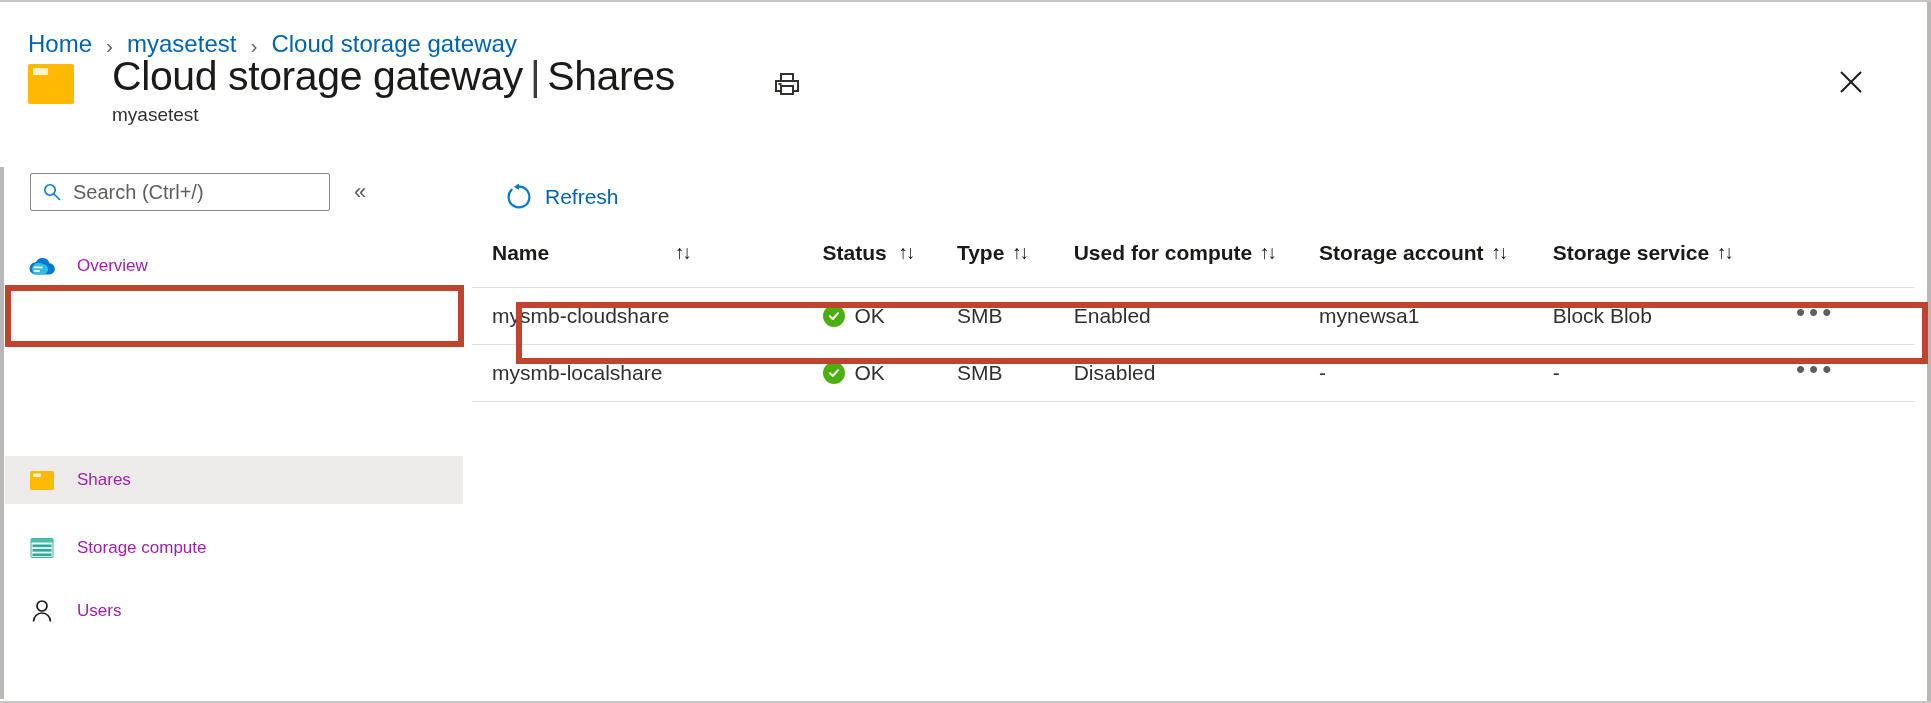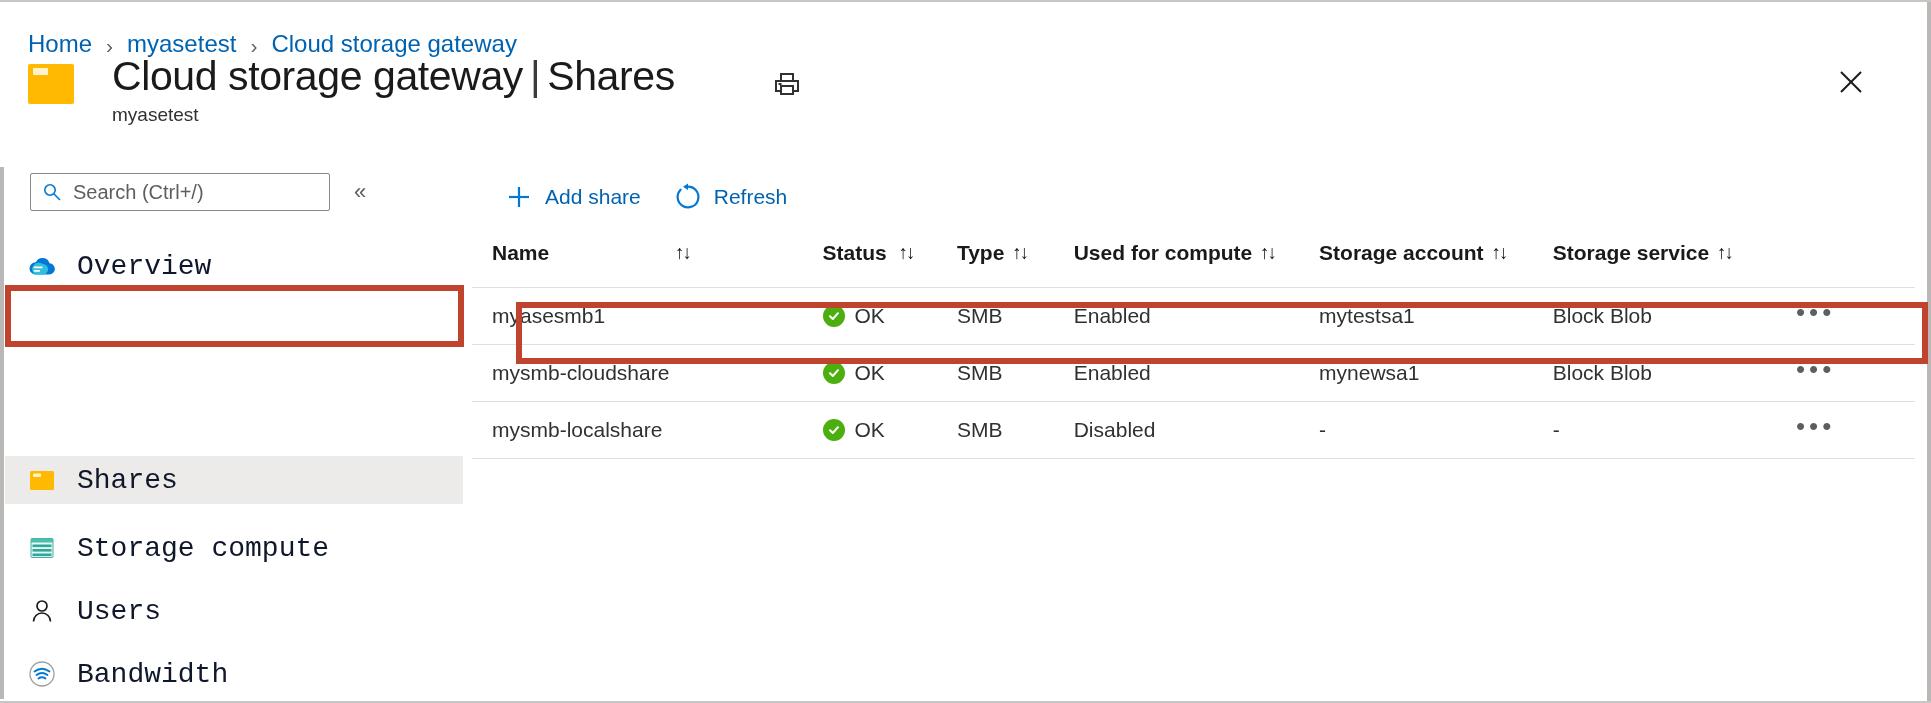--- a/index.html
+++ b/index.html
@@ -209,24 +209,23 @@
   .nav-item .nav-icon {
     width: 34px;
     min-width: 34px;
     margin-left: 20px;
     margin-right: 18px;
     display: flex;
     align-items: center;
     justify-content: center;
   }
   .nav-item .nav-label {
-    font-size: 28px;
-    color: #0f172a;
+    font-size: 17px;
+    color: #a21caf;
     white-space: nowrap;
-    font-family: Liberation Mono, monospace;
   }
   .nav-item.selected {
     background: #edebe9;
   }
 
   
   .annot {
     position: absolute;
     border: 6px solid #c0432d;
     box-sizing: border-box;
@@ -453,45 +452,25 @@
     <div class="nav-item" style="top:420px">
       <span class="nav-icon">
         <svg width="26" height="26" viewBox="0 0 26 26" aria-hidden="true">
           <circle cx="13" cy="8" r="5" fill="none" stroke="#1b1a19" stroke-width="1.7"></circle>
           <path d="M4.5 23.5a8.5 8.5 0 0 1 17 0" fill="none" stroke="#1b1a19" stroke-width="1.7"></path>
         </svg>
       </span>
       <span class="nav-label">Users</span>
     </div>
 
-    <div class="nav-item" style="top:483px">
-      <span class="nav-icon">
-        <svg width="28" height="28" viewBox="0 0 28 28" aria-hidden="true">
-          <circle cx="14" cy="14" r="12" fill="none" stroke="#a19f9d" stroke-width="1.3"></circle>
-          <path d="M6.5 11.5c5-3.6 10-3.6 15 0" fill="none" stroke="#0078d4" stroke-width="1.9" stroke-linecap="round"></path>
-          <path d="M8.5 15c3.7-2.6 7.3-2.6 11 0" fill="none" stroke="#0078d4" stroke-width="1.9" stroke-linecap="round"></path>
-          <path d="M10.5 18.5c2.3-1.6 4.7-1.6 7 0" fill="none" stroke="#0078d4" stroke-width="1.9" stroke-linecap="round"></path>
-        </svg>
-      </span>
-      <span class="nav-label">Bandwidth</span>
-    </div>
   </div>
 
   <div id="main">
 
     <div id="command-bar">
-      <div class="cmd-btn">
-        <span class="cmd-icon">
-          <svg width="26" height="26" viewBox="0 0 26 26" aria-hidden="true">
-            <line x1="13" y1="3" x2="13" y2="23" stroke="#0078d4" stroke-width="2.2"></line>
-            <line x1="3" y1="13" x2="23" y2="13" stroke="#0078d4" stroke-width="2.2"></line>
-          </svg>
-        </span>
-        <span>Add share</span>
-      </div>
 
       <div class="cmd-btn">
         <span class="cmd-icon">
           <svg width="28" height="28" viewBox="0 0 28 28" aria-hidden="true">
             <path d="M14 3.6a10.4 10.4 0 1 1-7.4 3.1" fill="none" stroke="#0078d4" stroke-width="2.2" stroke-linecap="round"></path>
             <path d="M14 0.6v6.4l-5-3.2z" fill="#0078d4"></path>
           </svg>
         </span>
         <span>Refresh</span>
       </div>
@@ -534,41 +513,20 @@
             <th>
               <span>Storage service</span>
               <span class="sorticon tight">↑↓</span>
             </th>
             <th></th>
             <th></th>
           </tr>
         </thead>
         <tbody id="grid-body">
             <tr>
-              <td class="first">myasesmb1</td>
-              <td>
-                <span class="statuscell">
-                  <span class="sdot">
-                    <svg width="14" height="14" viewBox="0 0 14 14">
-                      <polyline points="3,7.3 5.8,10 11,4.2" fill="none" stroke="#ffffff" stroke-width="2" stroke-linecap="round" stroke-linejoin="round"></polyline>
-                    </svg>
-                  </span>
-                  <span>OK</span>
-                </span>
-              </td>
-              <td>SMB</td>
-              <td>Enabled</td>
-              <td>mytestsa1</td>
-              <td>Block Blob</td>
-              <td class="actions">
-                <span class="ellipsis-btn">•••</span>
-              </td>
-              <td></td>
-            </tr>
-            <tr>
               <td class="first">mysmb-cloudshare</td>
               <td>
                 <span class="statuscell">
                   <span class="sdot">
                     <svg width="14" height="14" viewBox="0 0 14 14">
                       <polyline points="3,7.3 5.8,10 11,4.2" fill="none" stroke="#ffffff" stroke-width="2" stroke-linecap="round" stroke-linejoin="round"></polyline>
                     </svg>
                   </span>
                   <span>OK</span>
                 </span>

